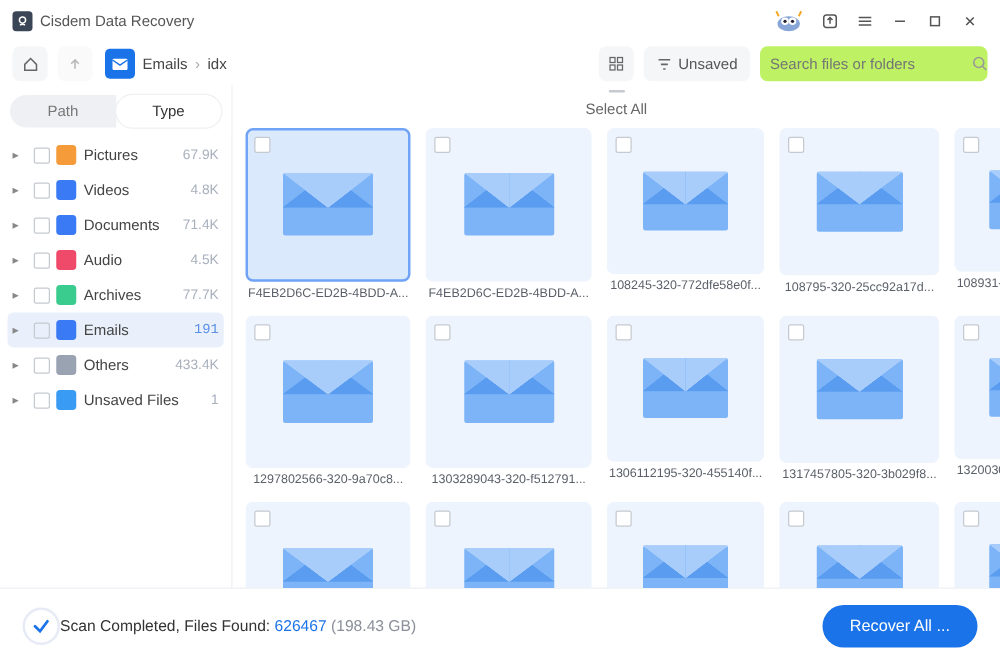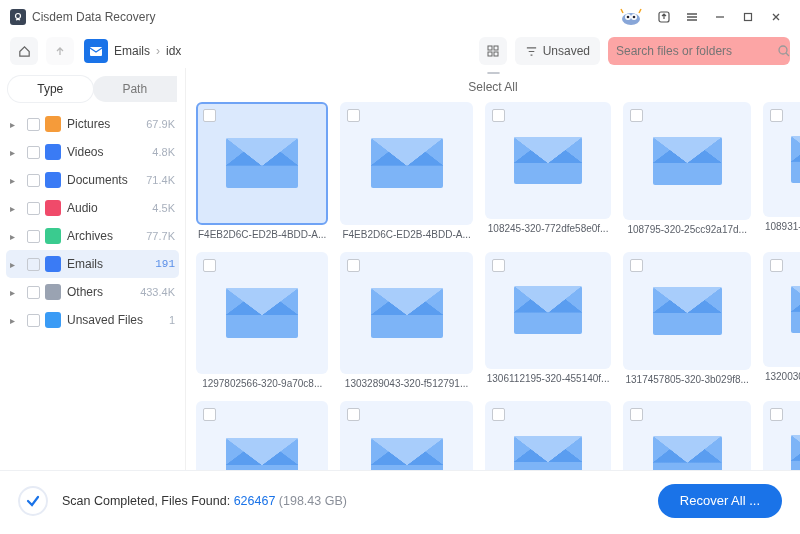--- a/index.html
+++ b/index.html
@@ -13,21 +13,21 @@
 .titlebar .mascot { width: 26px; height: 26px; margin: 0 6px; display:flex; align-items:center; justify-content:center; }
 
 .toolbar { height: 34px; display: flex; align-items: center; padding: 4px 10px; gap: 8px; }
 .iconbtn { width: 28px; height: 28px; display: flex; align-items: center; justify-content: center; background: #f5f6f8; border-radius: 6px; cursor: pointer; color: #555; }
 .iconbtn.disabled { opacity: 0.45; cursor: default; }
 .breadcrumb { display: flex; align-items: center; gap: 6px; font-size: 12px; color: #444; margin-left: 2px; }
 .breadcrumb .seg-icon { width: 24px; height: 24px; display:flex; align-items:center; justify-content:center; background:#1a73e8; border-radius:4px; color:#fff;}
 .breadcrumb .chev { color: #aaa; }
 .toolbar .spacer { flex: 1; }
 .filterbtn { height: 28px; display: flex; align-items: center; gap: 5px; padding: 0 10px; background: #f5f6f8; border-radius: 6px; cursor: pointer; color: #555; font-size: 12px;}
-.searchwrap { height: 28px; width: 182px; display: flex; align-items: center; background: #fca5a5; border-radius: 6px; padding: 0 8px; gap: 6px; }
+.searchwrap { height: 28px; width: 182px; display: flex; align-items: center; background: #bef264; border-radius: 6px; padding: 0 8px; gap: 6px; }
 .searchwrap input { flex: 1; border: none; background: transparent; font-size: 12px; color: #555; outline: none; }
 .searchwrap .sicon { color: #999; }
 
 .body { display: flex; height: 402px; }
 .sidebar { width: 186px; border-right: 1px solid #f0f0f0; display:flex; flex-direction:column; }
 .tabs { display: flex; padding: 8px; gap: 0; background:#fff; }
 .tab { flex: 1; height: 26px; display: flex; align-items: center; justify-content: center; font-size: 12px; background: #eef0f3; color:#777; cursor:pointer; }
 .tab.first { border-radius: 13px 0 0 13px; }
 .tab.last { border-radius: 0 13px 13px 0; }
 .tab.active { background: #fff; color:#333; box-shadow: 0 0 0 1px #eef0f3; border-radius:13px; z-index:1; }
@@ -50,21 +50,21 @@
 .card.selected .thumb { border-color: #6fa3f5; background:#dbe9fd; }
 .thumb .cchk { position: absolute; top: 5px; left: 5px; width: 13px; height: 13px; border: 1px solid #c5c9d0; border-radius: 2px; background:#fff;}
 .envelope { width: 56%; height: 42%; background: #7db4f7; position: relative; border-radius:2px;}
 .envelope::before { content:""; position:absolute; top:0; left:0; right:0; height:55%; background: linear-gradient(to bottom right, transparent 49%, #5a9df0 50%) left/50% 100% no-repeat, linear-gradient(to bottom left, transparent 49%, #5a9df0 50%) right/50% 100% no-repeat;}
 .envelope::after { content:""; position:absolute; top:0; left:0; right:0; height:55%; background: linear-gradient(to top right, transparent 49%, #a8cdfb 50%) left/50% 100% no-repeat, linear-gradient(to top left, transparent 49%, #a8cdfb 50%) right/50% 100% no-repeat;}
 .caption { font-size: 10px; color: #5a5f68; text-align: center; white-space: nowrap; overflow: hidden; text-overflow: ellipsis; padding: 0 2px; height: 13px;}
 
 .grid::-webkit-scrollbar { width: 8px; }
 .grid::-webkit-scrollbar-thumb { background: #d6d9de; border-radius: 4px; }
 
-.footer { height: 60px; border-top: 1px solid #eef0f3; display: flex; align-items: center; padding: 0 18px; gap: 14px; }
+.footer { height: 60px; border-top: 1px solid #eef0f3; display: flex; align-items: center; padding: 0 18px; }
 .footer .spin { width: 30px; height: 30px; border-radius: 50%; border:2px solid #e6ebf5; display:flex; align-items:center; justify-content:center; color:#1a73e8;}
 .footer .statustext { font-size: 12.5px; color: #333; }
 .footer .statustext .num { color: #1a73e8; }
 .footer .statustext .size { color: #8a8f99; }
 .footer .spacer { flex:1; }
 .footer .recover { height: 34px; padding: 0 22px; background: #1a73e8; color: #fff; border: none; border-radius: 17px; font-size: 13px; cursor: pointer; font-weight: 500;}
 
 svg { display:block; }
 </style>
 </head>
@@ -163,22 +163,22 @@
           <circle cx="6" cy="6" r="4" fill="none" stroke="#999" stroke-width="1.3"></circle>
           <path d="M9 9 L12 12" stroke="#999" stroke-width="1.3"></path>
         </svg>
     </span>
   </div>
 </div>
 
 <div class="body">
   <div class="sidebar">
     <div class="tabs">
+      <div class="tab first">Path</div>
       <div class="tab last active">Type</div>
-      <div class="tab first">Path</div>
     </div>
     <div class="tree" id="tree">
         <div class="tree-row">
           <span class="exp">▸</span>
           <span class="chk"></span>
           <span class="ficon" style="background:#f59b3a"></span>
           <span class="name">Pictures</span>
           <span class="count">67.9K</span>
         </div>
         <div class="tree-row">

